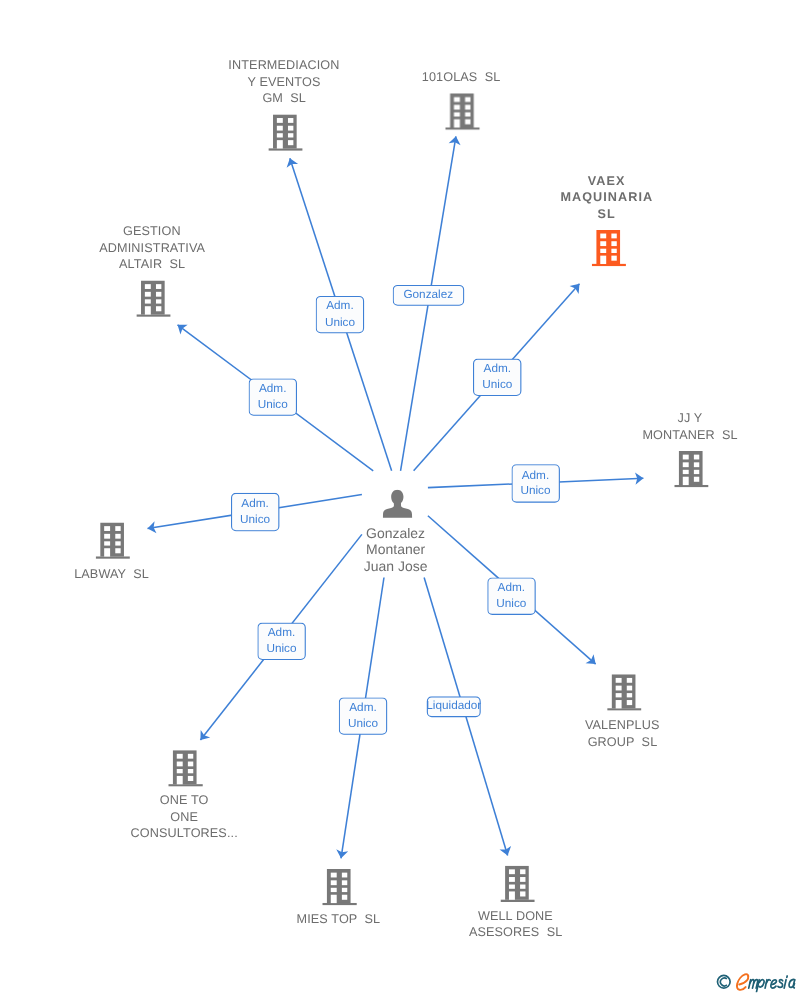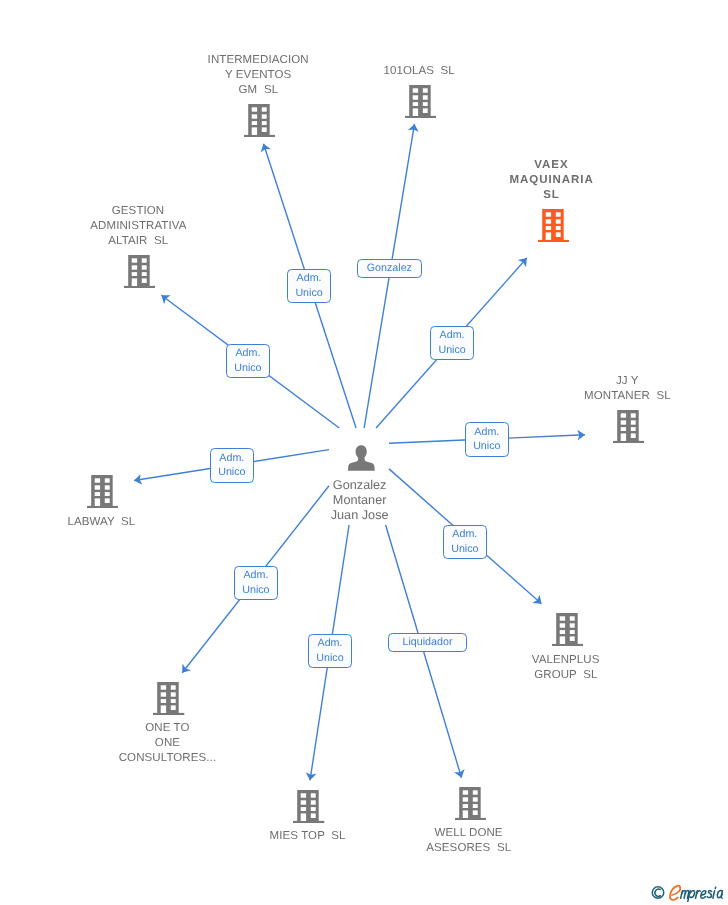--- a/index.html
+++ b/index.html
@@ -220,21 +220,21 @@
       <div class="edge-label" style="left: 465.2px; top: 422.2px; width: 43.6px; height: 34.7px;">Adm.
 Unico</div>
       <div class="edge-label" style="left: 210.4px; top: 448.2px; width: 43.7px; height: 34.7px;">Adm.
 Unico</div>
       <div class="edge-label" style="left: 443.4px; top: 525.4px; width: 43.7px; height: 34.4px;">Adm.
 Unico</div>
       <div class="edge-label" style="left: 234.4px; top: 566.4px; width: 43.8px; height: 34px;">Adm.
 Unico</div>
       <div class="edge-label" style="left: 307.7px; top: 634.2px; width: 44px; height: 33.9px;">Adm.
 Unico</div>
-      <div class="edge-label" style="left: 387.9px; top: 632.5px; width: 79px; height: 19.1px; text-align: right;">Liquidador</div>
+      <div class="edge-label" style="left: 387.9px; top: 632.5px; width: 49px; height: 19.1px; text-align: right;">Liquidador</div>
     </div>
 
   <div id="footer-logo" style="left:650px;top:883.5px;">
     <svg width="80" height="18.5" viewBox="0 0 84 20">
       <g>
         <circle cx="7.4" cy="9.2" r="6.2" fill="none" stroke="#206277" stroke-width="1.65"></circle>
         <path d="M10.45 6.45a3.85 3.85 0 1 0 0.0 5.9" fill="none" stroke="#206277" stroke-width="1.6" stroke-linecap="butt"></path>
       </g>
       <g fill="none" stroke="#f4711f" stroke-width="1.9" stroke-linecap="round" stroke-linejoin="round">
         <path d="M31.4 3.6c-0.1-1.6-1.6-2.2-3.2-1.6 -3.3 1.2-6.6 5.3-7.6 9.2 -0.8 3.2 0.1 5.5 2.3 5.9 2.2 0.4 4.5-1.0 5.9-2.7"></path>

